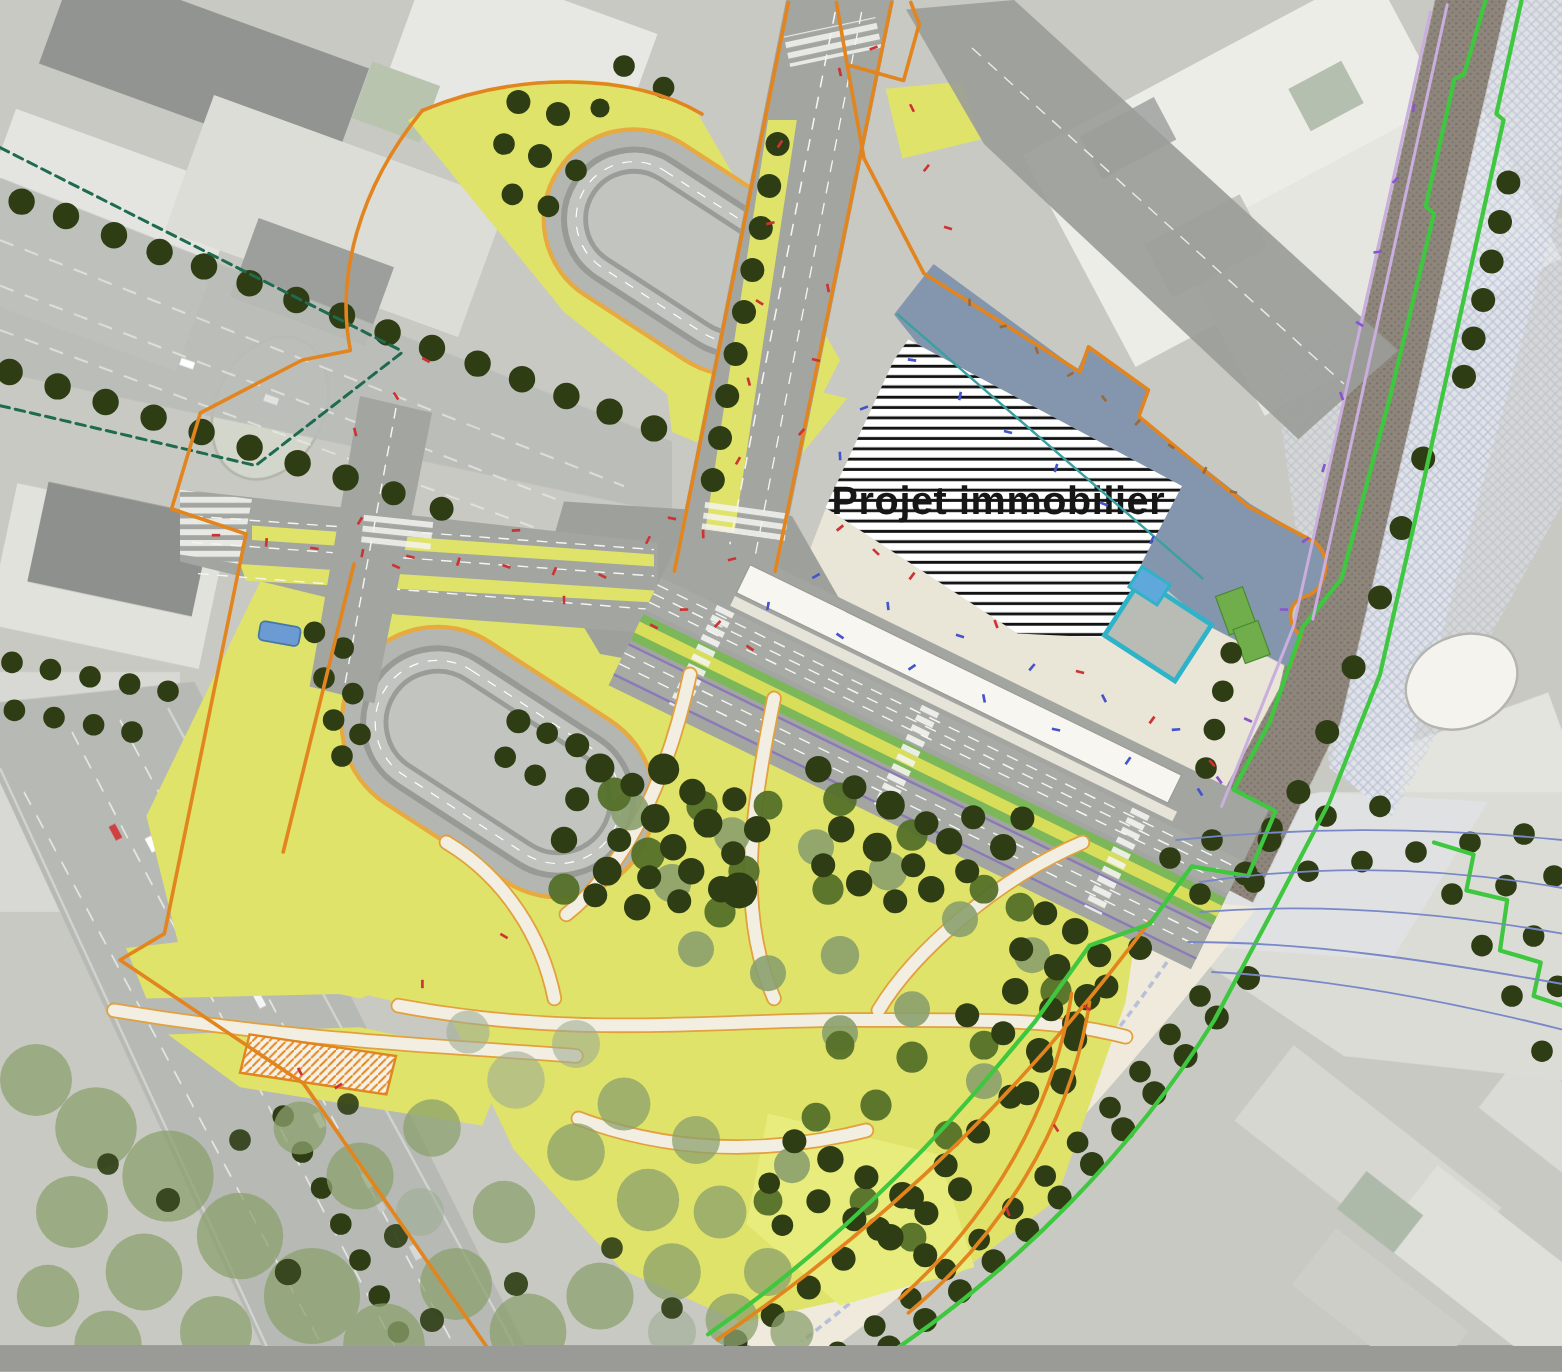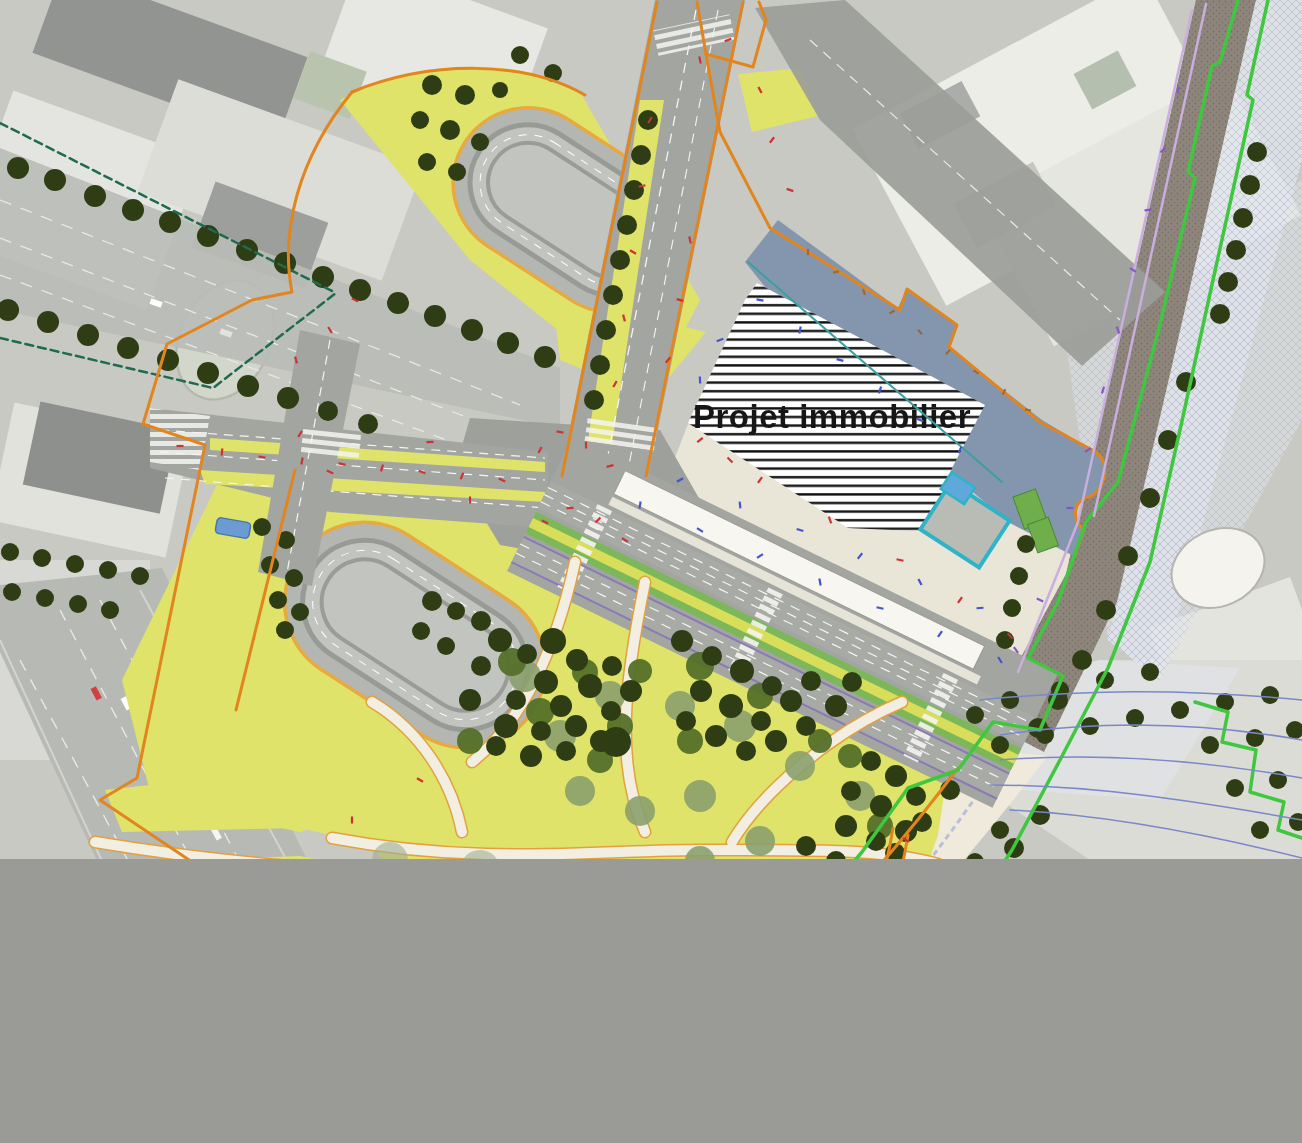--- a/index.html
+++ b/index.html
@@ -1,16 +1,16 @@
 <!DOCTYPE html>
 <html><head>
 <meta charset="utf-8">
 <style>
   html,body{margin:0;padding:0;background:#9a9a96;}
-  .stage{position:relative;width:1302px;height:859px;overflow:hidden;background:#fca5a5;
+  .stage{position:relative;width:1302px;height:1121px;overflow:hidden;background:#fca5a5;
          font-family:"Liberation Sans",sans-serif;}
   svg{position:absolute;left:0;top:0;display:block;}
   .plan-label{font-family:"Liberation Sans",sans-serif;font-size:33px;font-weight:600;
               fill:#161616;letter-spacing:0.5px;}
 </style>
 </head>
 <body>
 
 <div class="stage">
 <svg id="plan" width="1302" height="1143" viewBox="0 0 1302 1143" xmlns="http://www.w3.org/2000/svg">

